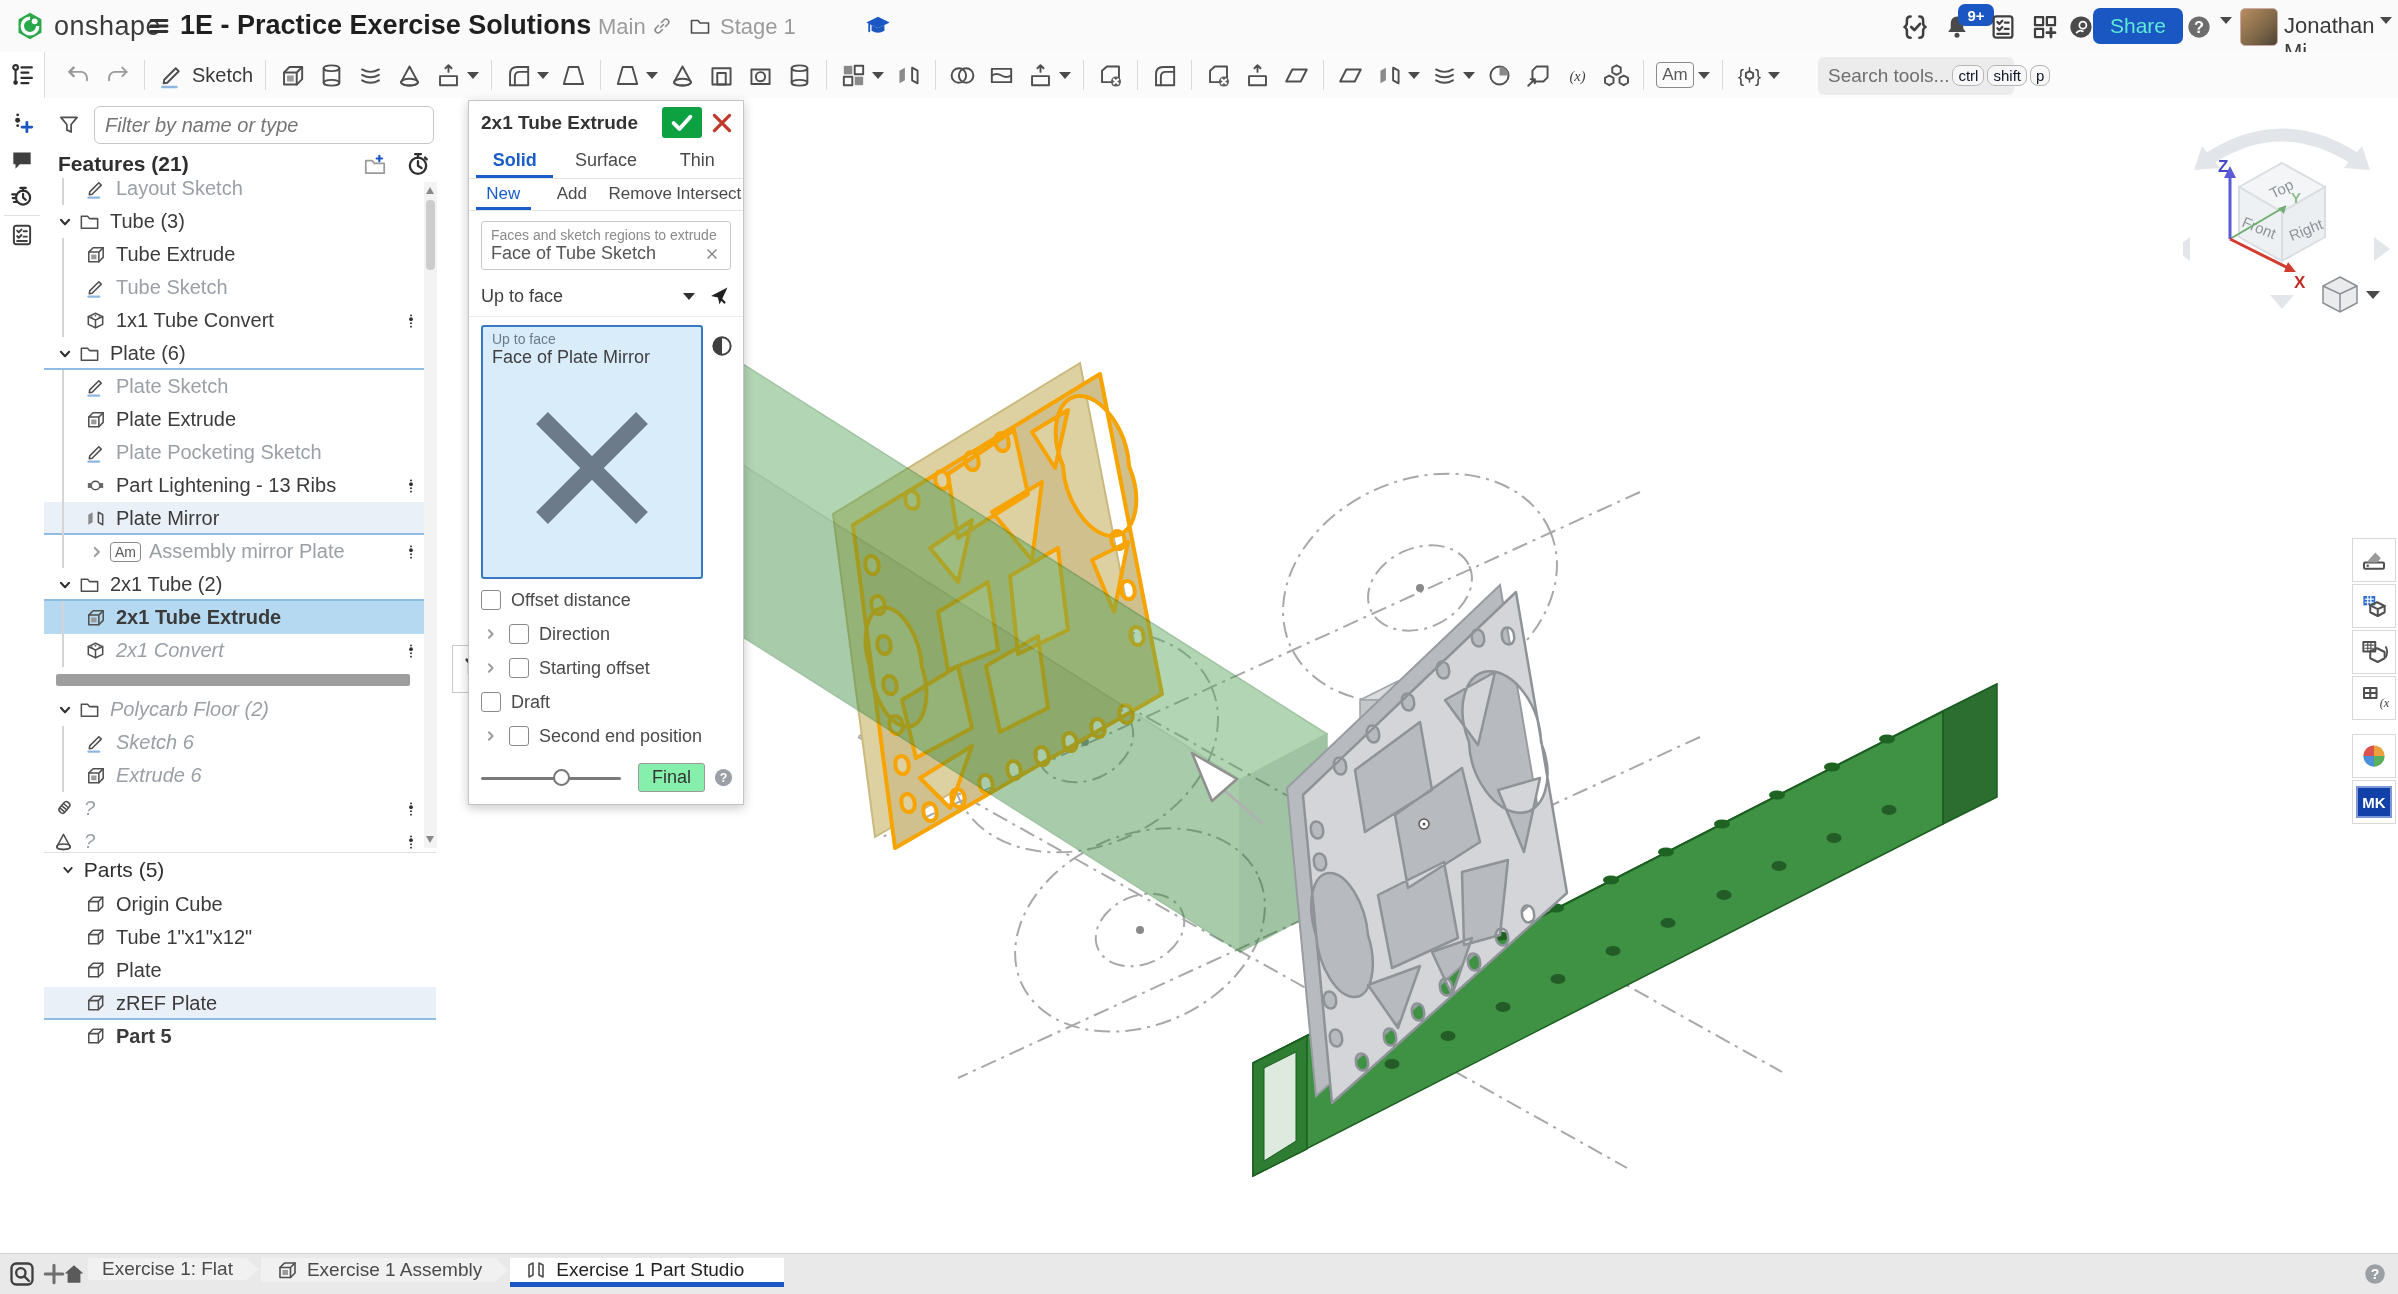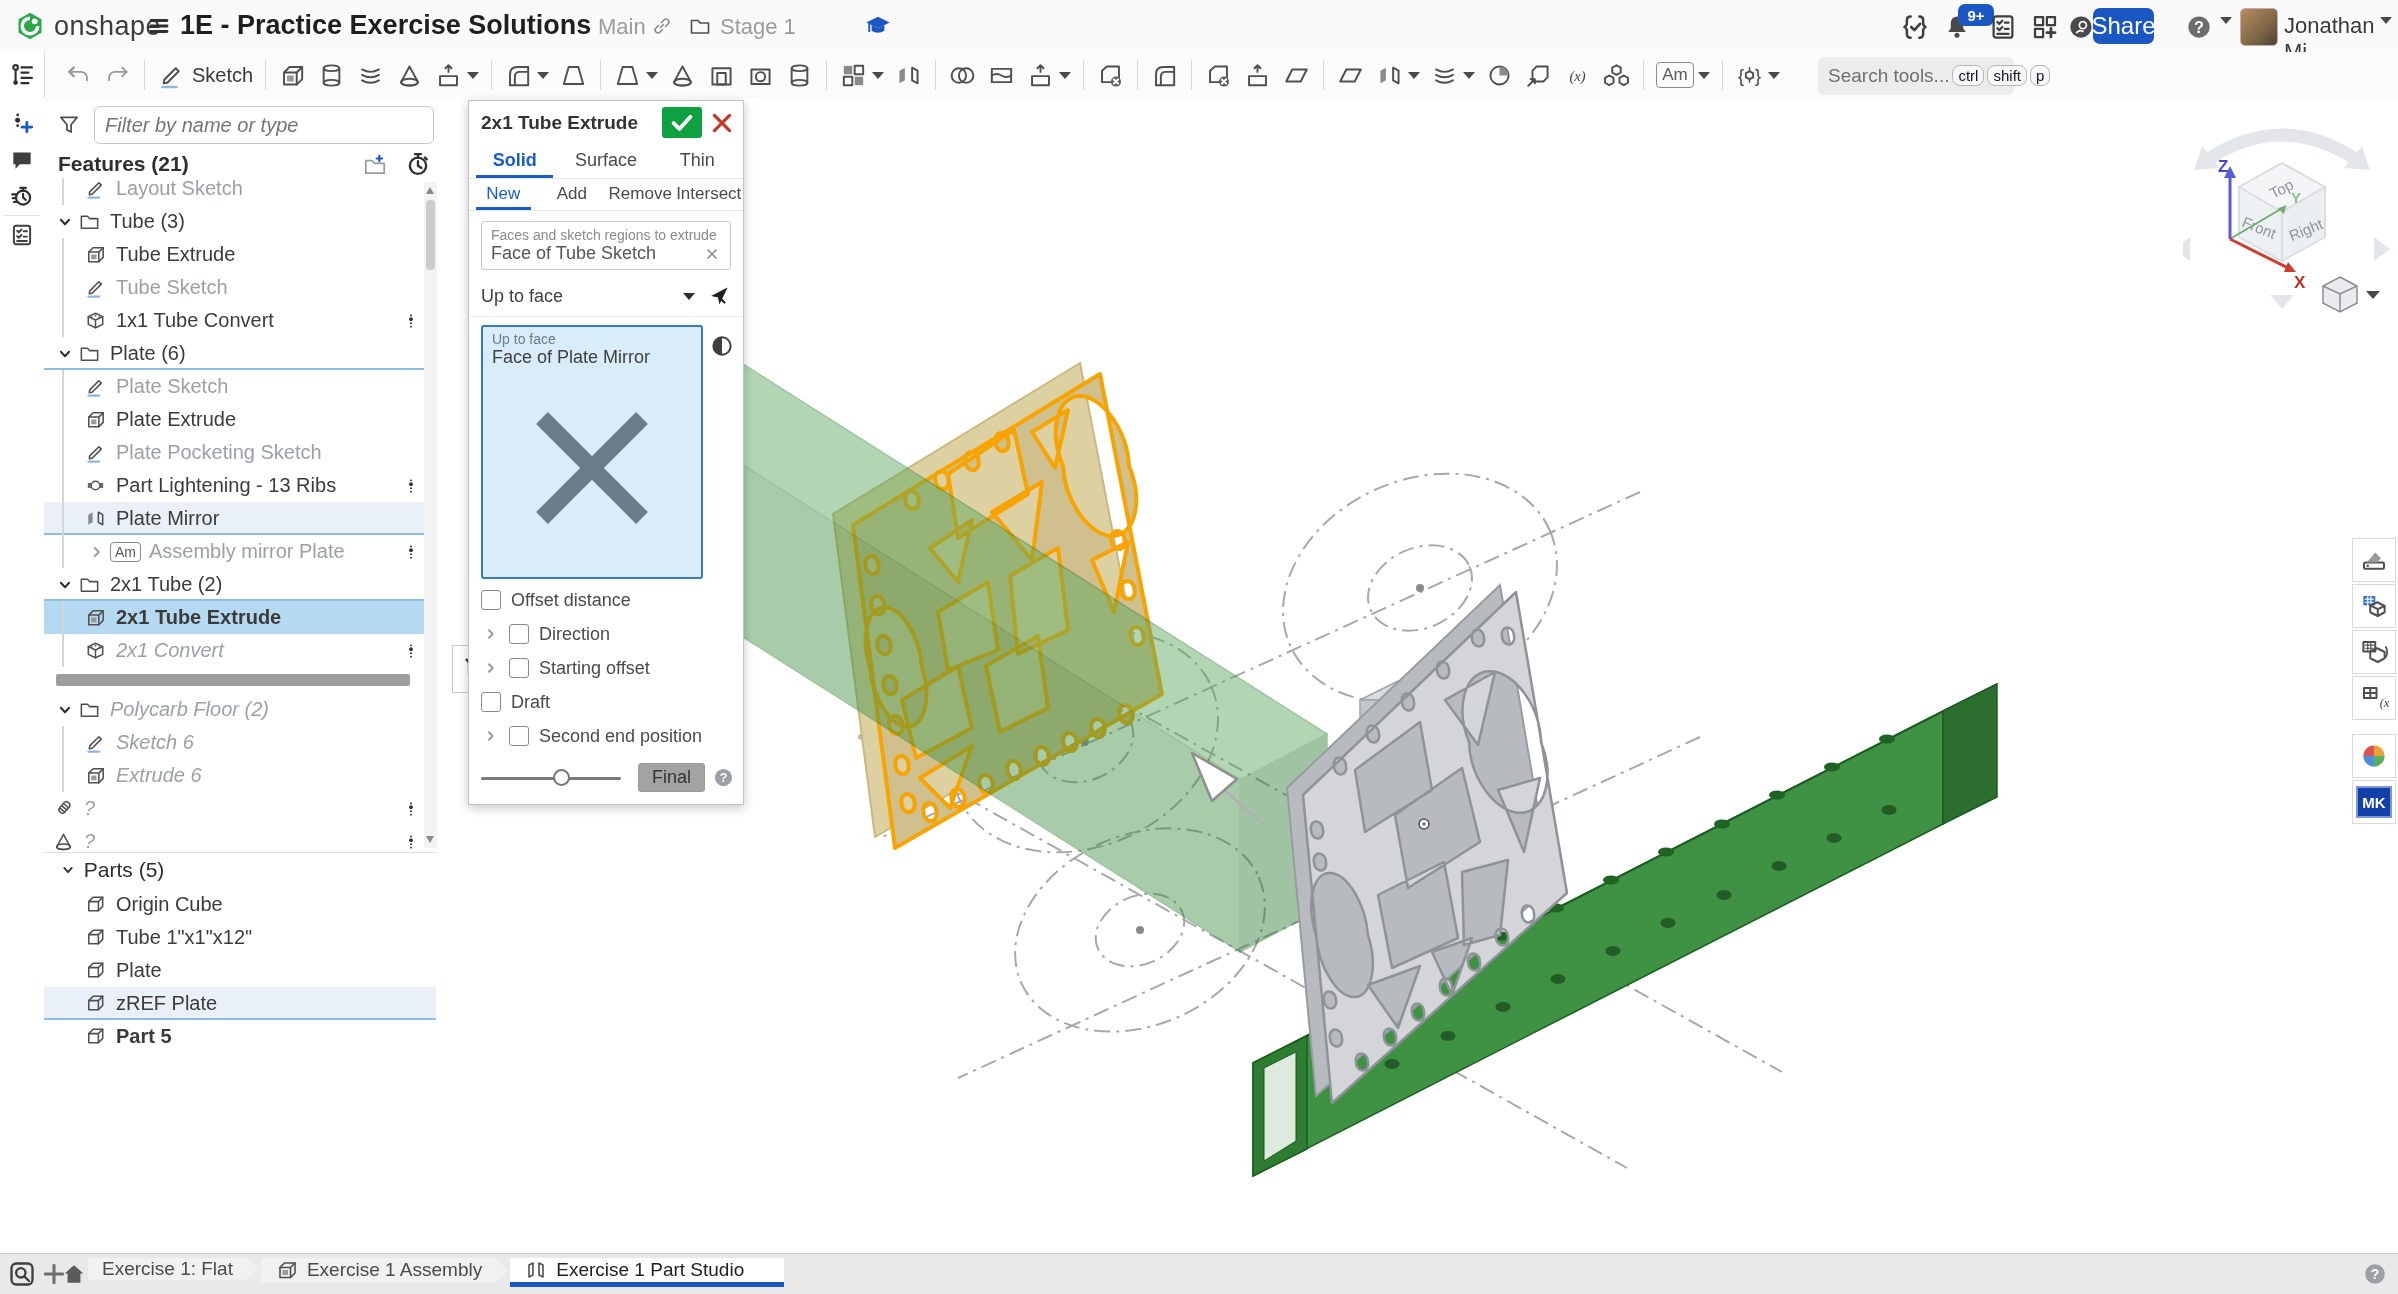--- a/index.html
+++ b/index.html
@@ -5,22 +5,22 @@
   html,body{margin:0;padding:0;background:#dfe1e4;}
   .app{position:relative;width:2398px;height:1294px;background:#fff;overflow:hidden;
        font-family:"Liberation Sans",sans-serif;color:#333;}
   .abs{position:absolute;}
 
   
   .topbar{position:absolute;left:0;top:0;width:2398px;height:52px;background:#fafafa;border-bottom:1px solid #e2e2e2;}
   .brand-text{position:absolute;left:54px;top:11px;font-size:27px;color:#3c3c3c;letter-spacing:.5px;}
   .doc-title{position:absolute;left:180px;top:10px;font-size:27px;font-weight:bold;color:#1f1f1f;white-space:nowrap;}
   .muted-lab{font-size:22px;color:#9b9b9b;white-space:nowrap;}
-  .share-btn{position:absolute;left:2093px;top:8px;width:61px;height:36px;background:#1b57c2;color:#ffffff;
-             font-size:24px;border-radius:7px;display:flex;align-items:center;justify-content:center;}
+  .share-btn{position:absolute;left:2093px;top:8px;width:90px;height:36px;background:#1b57c2;color:#5eead4;
+             font-size:21px;border-radius:7px;display:flex;align-items:center;justify-content:center;}
   .badge{position:absolute;left:1958px;top:4px;min-width:30px;height:22px;background:#1b57c2;color:#fff;border-radius:7px;
          font-size:15px;font-weight:bold;display:flex;align-items:center;justify-content:center;padding:0 3px;}
   .avatar{position:absolute;left:2240px;top:8px;width:36px;height:36px;border-radius:5px;
           background:linear-gradient(135deg,#b98d5f,#7d6647 60%,#4d4336);border:1px solid #caa;}
   .user-name{position:absolute;left:2284px;top:13px;font-size:22px;color:#3a3a3a;}
   .tico{position:absolute;width:30px;height:30px;top:12px;}
 
   
   .toolbar{position:absolute;left:0;top:52px;width:2398px;height:46px;background:#fbfbfb;border-bottom:1px solid #d8d8d8;
            display:flex;align-items:center;}
@@ -103,21 +103,21 @@
   .uptobox .sl{font-size:14px;color:#6b7b8a;}
   .pieic{width:26px;height:26px;margin:8px 2px 0 6px;flex:none;}
   .optrow{display:flex;align-items:center;height:34px;padding-left:12px;}
   .optrow .chv{width:20px;height:20px;margin-right:8px;}
   .optrow .cb{width:18px;height:18px;border:1.5px solid #8a8a8a;border-radius:3px;background:#fff;margin-right:10px;flex:none;}
   .optrow .olab{font-size:18px;color:#4a4a4a;}
   .dlg-foot{display:flex;align-items:center;padding:10px 8px 12px 12px;}
   .slider{position:relative;width:140px;height:18px;flex:none;}
   .slider .trk{position:absolute;left:0;right:0;top:8px;height:3px;background:#7a7a7a;border-radius:2px;}
   .slider .knob{position:absolute;left:72px;top:0;width:17px;height:17px;border-radius:50%;background:#fff;border:2px solid #777;box-sizing:border-box;}
-  .final-btn{margin-left:auto;border:1.5px solid #9a9a9a;border-radius:3px;padding:3px 13px;font-size:18px;color:#333;background:#a3a3a3;}
+  .final-btn{margin-left:auto;border:1.5px solid #9a9a9a;border-radius:3px;padding:3px 13px;font-size:18px;color:#333;background:#86efac;}
   .qhelp{width:23px;height:23px;margin-left:7px;flex:none;}
 
   
   .vcube{position:absolute;left:1735px;top:20px;width:220px;height:195px;}
 
   
   .sidebtns{position:absolute;left:2352px;top:538px;width:44px;z-index:5;}
   .sbtn{width:44px;height:44px;background:#fff;border:1px solid #d9d9d9;box-sizing:border-box;display:flex;align-items:center;justify-content:center;margin-bottom:2px;}
   .sbtn .ic{width:30px;height:30px;}
   .mkbox{width:32px;height:28px;background:#1040a8;border:2px solid #7d97d8;color:#fff;font-size:15px;font-weight:bold;

